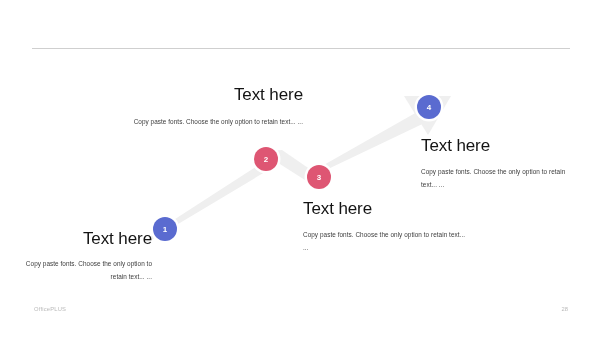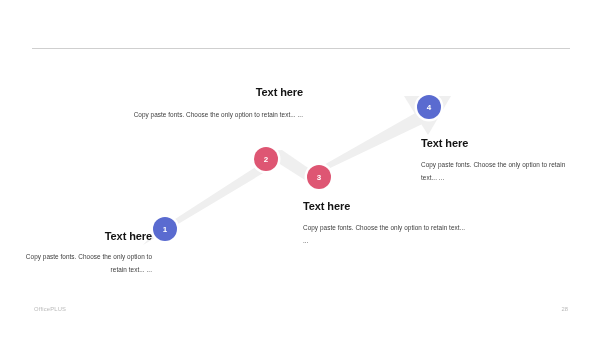--- a/index.html
+++ b/index.html
@@ -56,22 +56,22 @@
   #marker-1 { left: 153px; top: 217px; }
   #marker-2 { left: 254px; top: 147px; }
   #marker-3 { left: 307px; top: 165px; }
   #marker-4 { left: 417px; top: 95px; }
 
   
   .txt-block {
     position: absolute;
   }
   .txt-title {
-    font-size: 11px;
-    font-weight: bold;
+    font-size: 17px;
+    font-weight: normal;
     color: #141414;
     letter-spacing: -0.1px;
     margin: 0 0 9px 0;
     line-height: 1.1;
   }
   .txt-body {
     font-size: 6.4px;
     color: #3d3d3d;
     line-height: 2.0;
     margin: 0;

